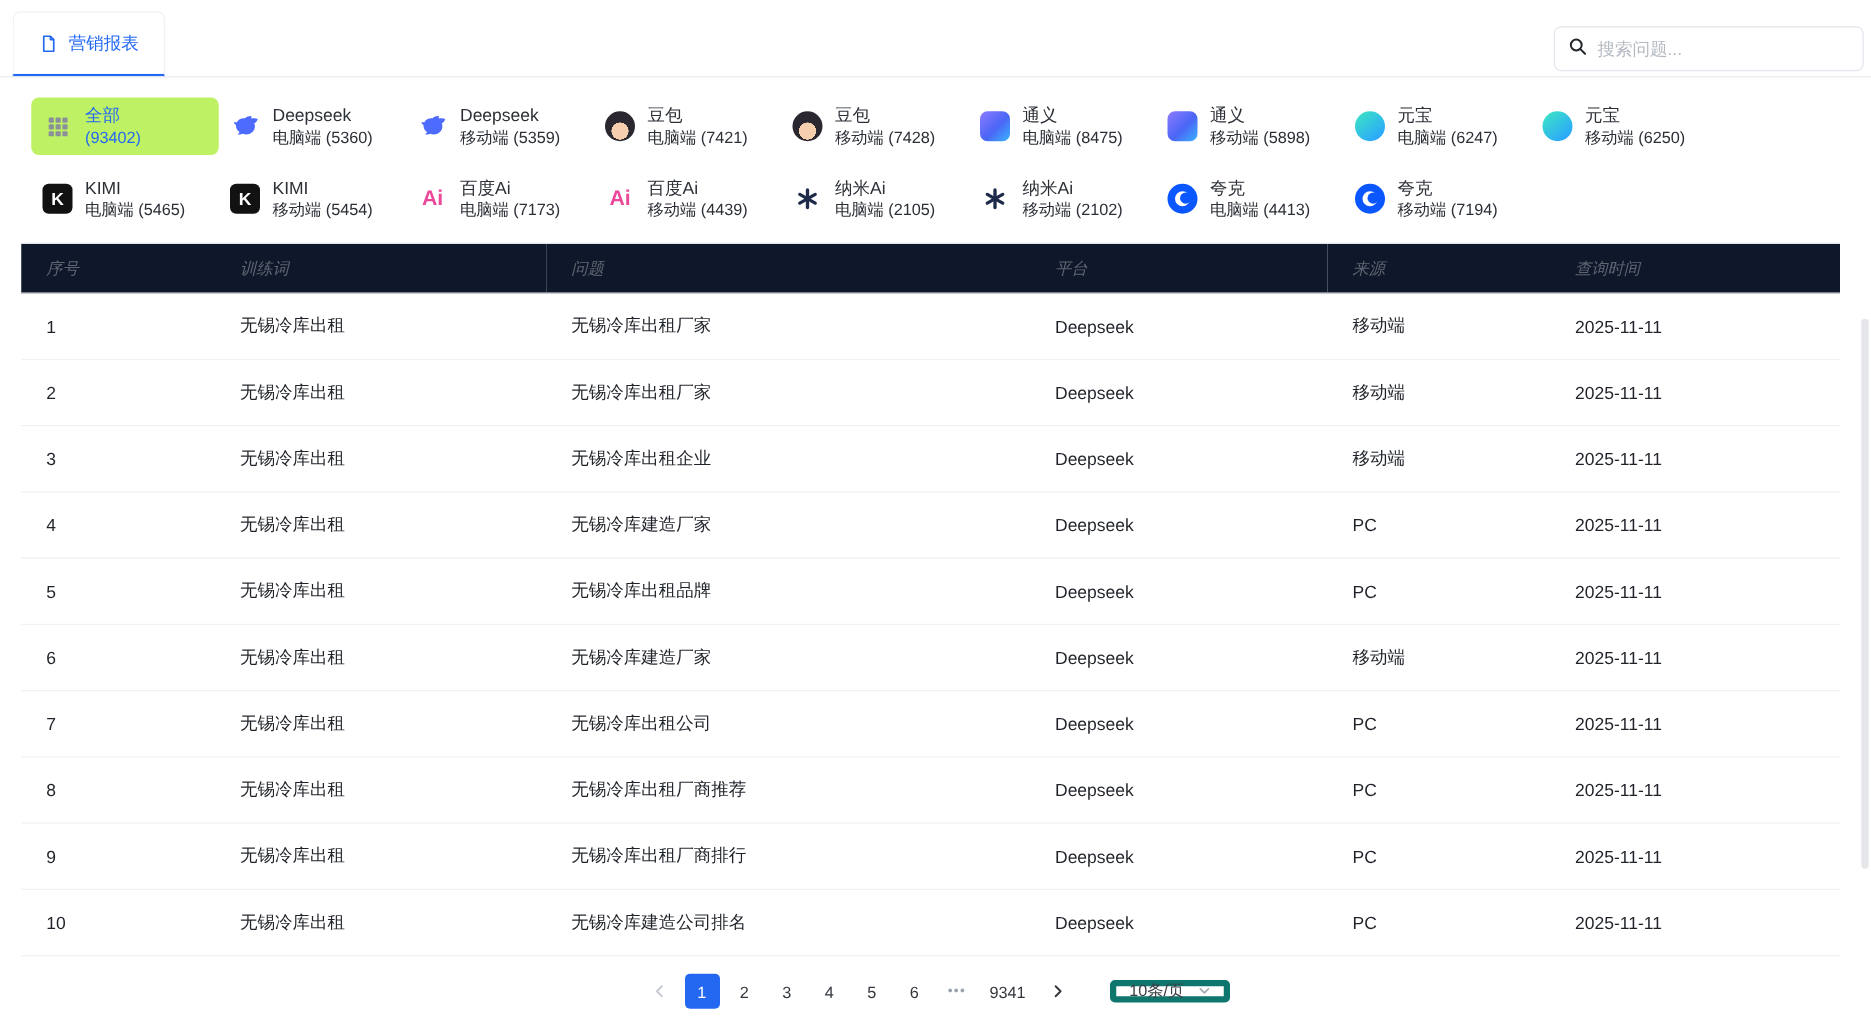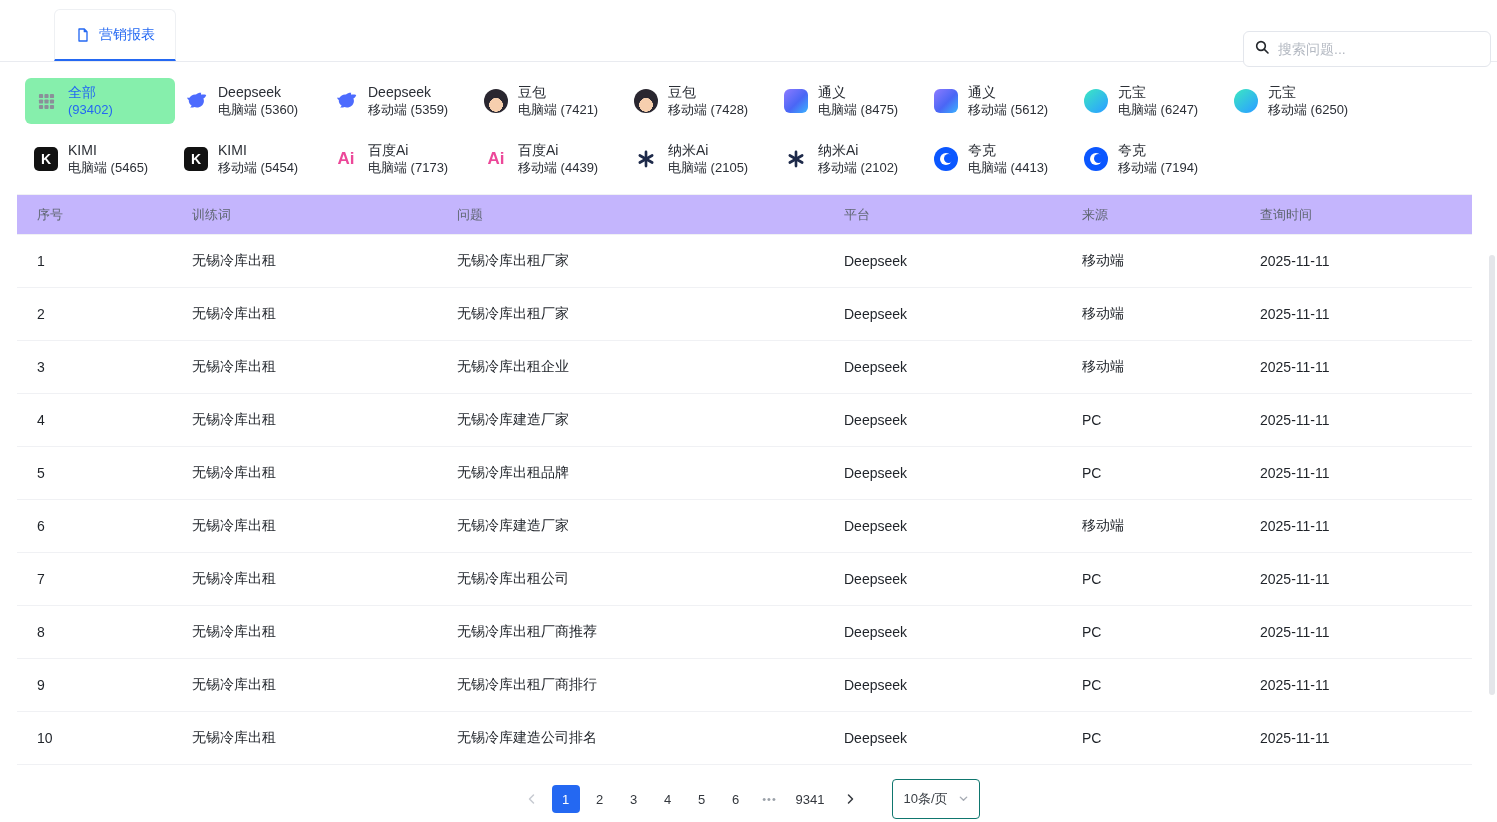--- a/index.html
+++ b/index.html
@@ -6,34 +6,34 @@
   html,body { width:1497px; height:822px; overflow:hidden; background:#fff;
     font-family:"Liberation Sans","DejaVu Sans",sans-serif; color:#1f2329; }
 
   
   .topbar { height:62px; display:flex; align-items:flex-end; border-bottom:1px solid #e9ebf0;
     padding:0 10px; position:relative; }
   .tabs { display:flex; gap:10px; height:52px; align-items:stretch; }
   .tab { display:flex; align-items:center; gap:8px; padding:0 20px; font-size:14px;
     background:#f6f7f9; border:1px solid #eef0f3; border-bottom:none;
     border-radius:6px 6px 0 0; color:#33373d; cursor:pointer; }
-  .tab.active { background:#fff; color:#2468f2; border-bottom:2px solid #2468f2;margin-left:44px; }
+  .tab.active { background:#fff; color:#2468f2; border-bottom:2px solid #2468f2; }
   .tab .tab-ic { display:flex; }
-  .search { position:absolute; right:6px; top:31px; width:248px; height:36px;
+  .search { position:absolute; right:6px; top:21px; width:248px; height:36px;
     border:1px solid #e3e6ec; border-radius:6px; display:flex; align-items:center;
     gap:8px; padding:0 10px; background:#fff; }
   .search input { border:none; outline:none; flex:1; font-size:14px; color:#333;
     font-family:inherit; background:transparent; }
   .search input::placeholder { color:#b4b9c2; }
 
   
   .filters { display:flex; flex-wrap:wrap; padding:16px 25px 6px 25px; row-gap:12px; }
   .fi { width:150px; display:flex; align-items:center; gap:9px; padding:6px 8px;
     border-radius:6px; cursor:pointer; }
-  .fi.sel { background:#86efac; }
+  .fi.sel { background:#bef264; }
   .fi-txt { display:flex; flex-direction:column; line-height:17px; }
   .fi-name { font-size:14px; color:#2b2f36; }
   .fi-sub { font-size:13px; color:#2b2f36; }
   .fi.sel .fi-name, .fi.sel .fi-sub { color:#2468f2; }
 
   .ic { width:26px; height:26px; flex:0 0 26px; display:flex; align-items:center; justify-content:center; }
   .ic-db { width:24px; height:24px; border-radius:50%;
     background:radial-gradient(circle at 50% 66%, #f6cfae 0 34%, #2a2730 35%); }
   .ic-ty { width:24px; height:24px; border-radius:6px;
     background:linear-gradient(135deg,#8d7bff 0%,#4a66f5 55%,#3bb3ff 100%); }
@@ -44,41 +44,41 @@
   .ic-ba { color:#ec4899; font-weight:800; font-size:17px; }
   .ic-qk { width:24px; height:24px; border-radius:50%; background:#0b57ff;
     display:flex; align-items:center; justify-content:center; }
   .qk-in { width:12px; height:12px; border-radius:50%; background:#fff; position:relative; }
   .qk-in::after { content:""; position:absolute; left:4px; top:1px; width:9px; height:9px;
     border-radius:50%; background:#0b57ff; }
 
   
   .tablewrap { padding:6px 25px 0 17px; }
   table { width:100%; border-collapse:collapse; table-layout:fixed; }
-  thead th { background:#c4b5fd; height:40px; text-align:left; font-weight:400;
+  thead th { background:#0f172a; height:40px; text-align:left; font-weight:400;
     font-size:13px; color:#5f6672; padding-left:20px;
-    border-top:1px solid #f0f1f4; border-bottom:1px solid #f0f1f4; }
+    border-top:1px solid #f0f1f4; border-bottom:1px solid #f0f1f4;font-style:italic; }
   tbody td { height:53px; font-size:14px; color:#1f2329; padding-left:20px;
     border-bottom:1px solid #f0f1f4; white-space:nowrap; overflow:hidden; }
 
   .scroll-thumb { position:absolute; right:2px; top:255px; width:6px; height:440px;
     border-radius:3px; background:#e4e6ea; }
 
   
   .pager { display:flex; align-items:center; justify-content:center; gap:6px;
     padding:14px 0 10px 0; font-size:13px; color:#33373d; }
   .pg-btn { width:28px; height:28px; display:flex; align-items:center; justify-content:center;
     cursor:pointer; border-radius:4px; }
   .pg-num { min-width:28px; height:28px; padding:0 6px; display:flex; align-items:center;
     justify-content:center; border-radius:4px; cursor:pointer; }
   .pg-num.active { background:#2468f2; color:#fff; }
   .pg-ellipsis { width:28px; text-align:center; color:#9aa0a8; letter-spacing:1px;
     font-size:11px; cursor:pointer; }
-  .pg-size { margin-left:22px; height:40px; display:flex; align-items:center; gap:10px;
-    border:1px solid #0f766e; border-radius:4px; padding:0 10px; color:#3a3f45;
+  .pg-size { margin-left:22px; height:18px; display:flex; align-items:center; gap:10px;
+    border:5px solid #0f766e; border-radius:4px; padding:0 10px; color:#3a3f45;
     cursor:pointer; background:#fff; }
 </style>
 </head>
 <body>
 
 <div class="app">
 
   <header class="topbar">
     <div class="tabs">
       <div class="tab active">
@@ -177,21 +177,21 @@
           <span class="fi-sub">电脑端 (8475)</span>
         </span>
     </div>
 
     <div class="fi">
       <span class="ic">
           <span class="ic-ty"></span>
         </span>
       <span class="fi-txt">
           <span class="fi-name">通义</span>
-          <span class="fi-sub">移动端 (5612)</span>
+          <span class="fi-sub">移动端 (5898)</span>
         </span>
     </div>
 
     <div class="fi">
       <span class="ic">
           <span class="ic-yb"></span>
         </span>
       <span class="fi-txt">
           <span class="fi-name">元宝</span>
           <span class="fi-sub">电脑端 (6247)</span>

